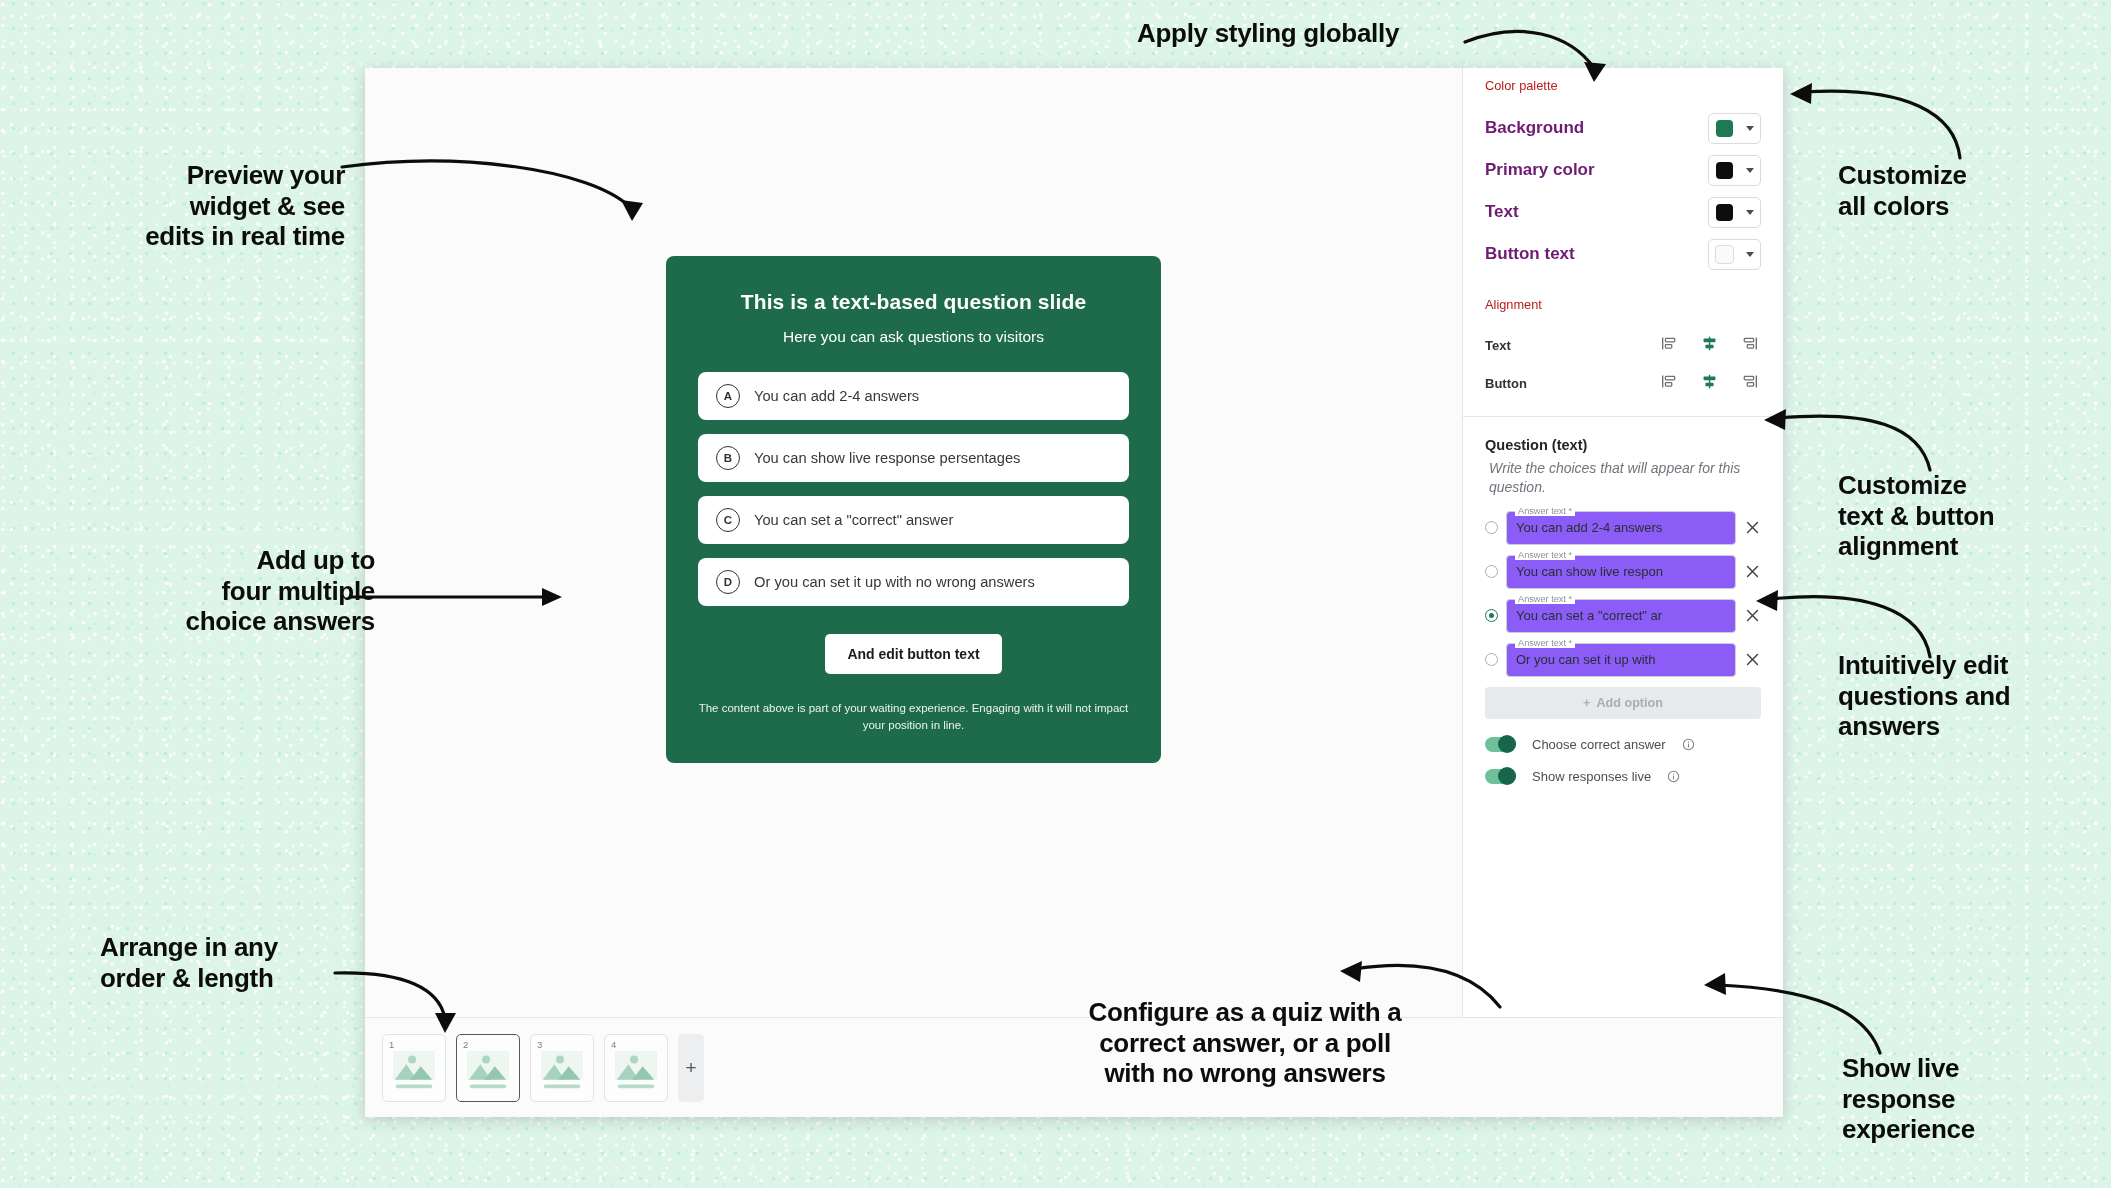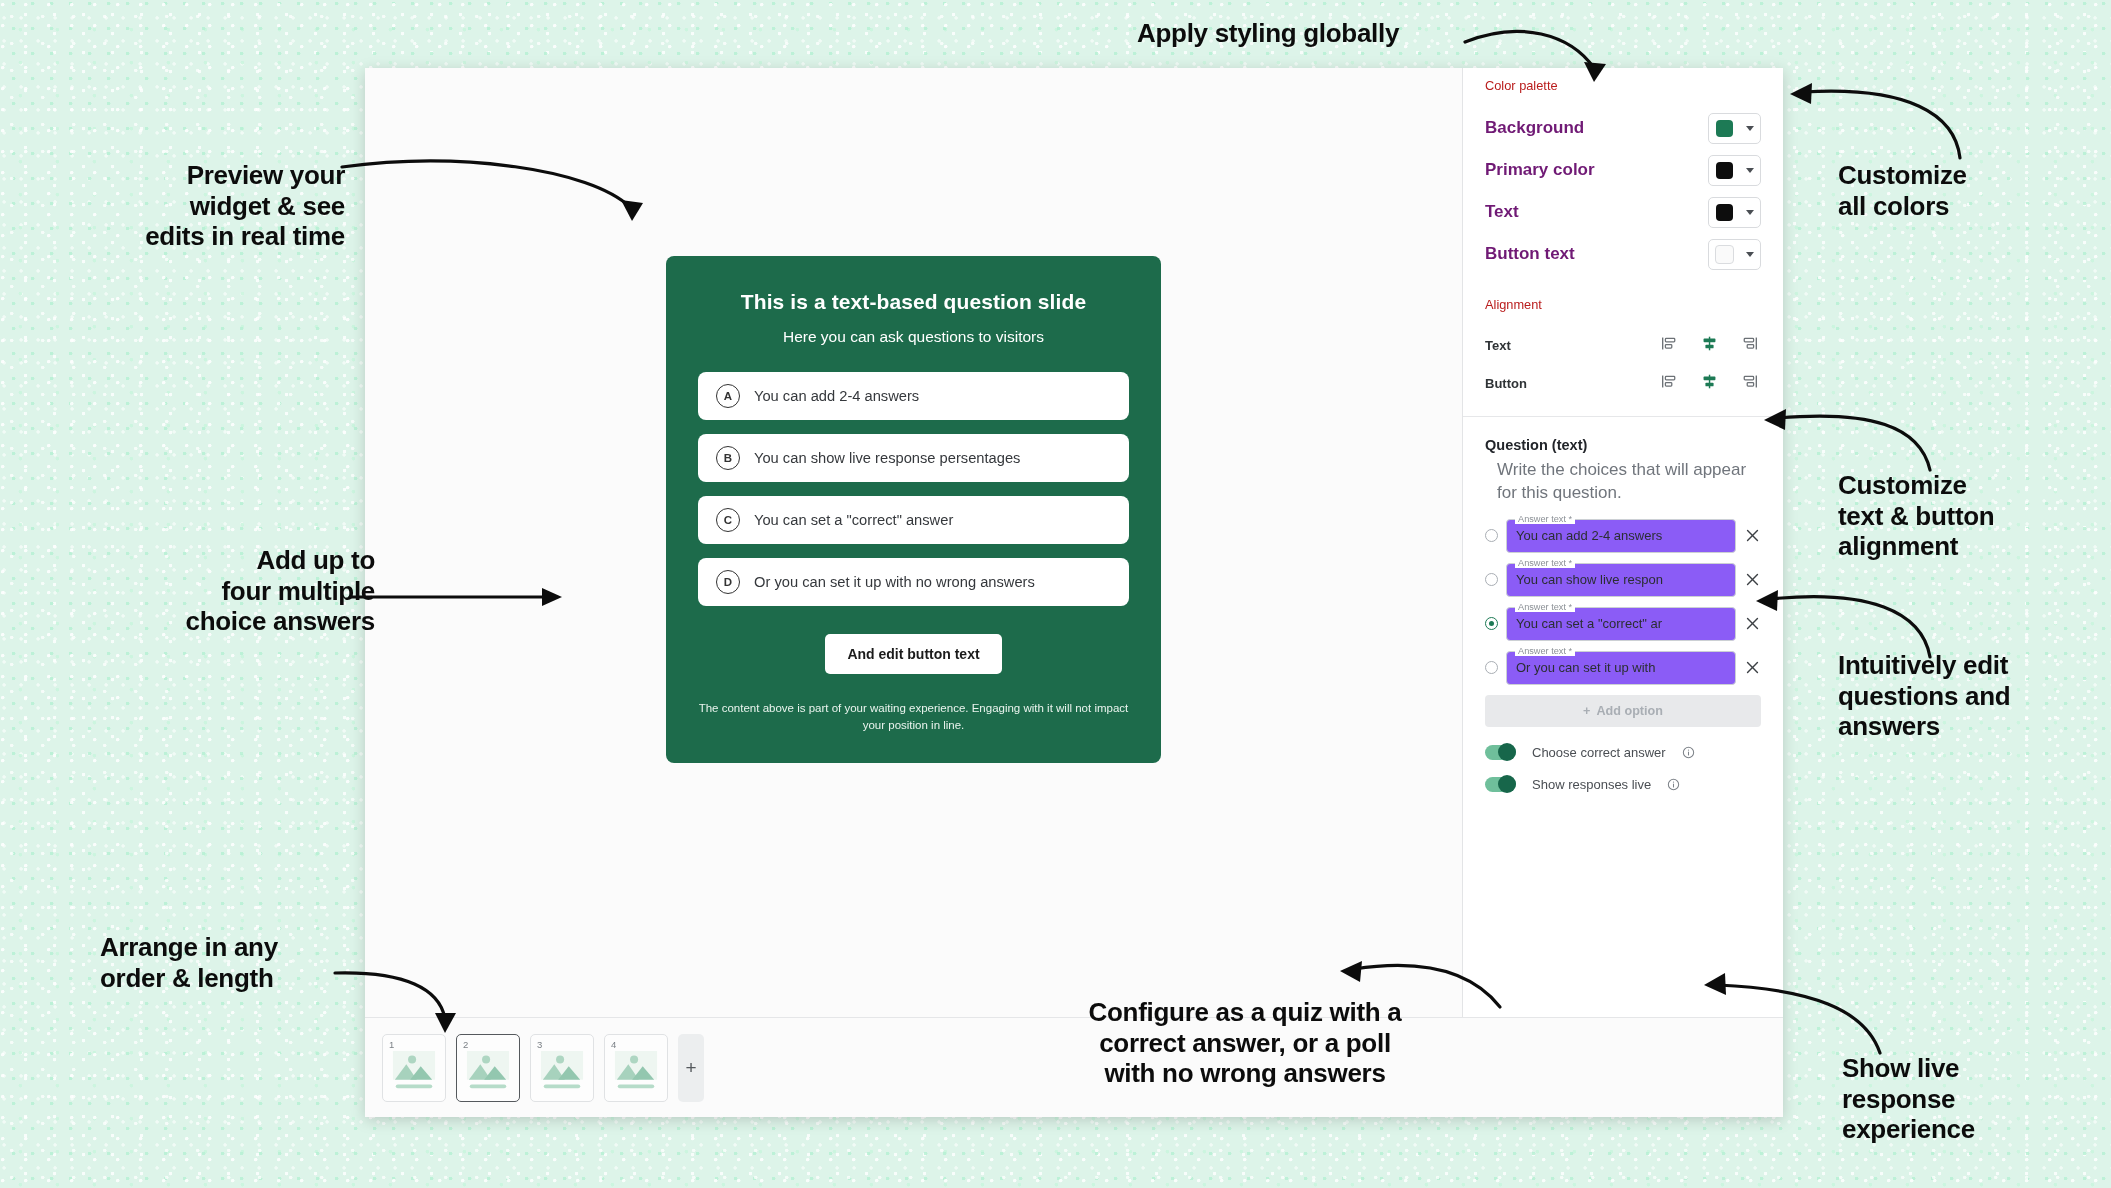--- a/index.html
+++ b/index.html
@@ -81,21 +81,21 @@
   .swatch.outline{border:1px solid #dadcdf;}
   .caret{width:0;height:0;border-left:4.5px solid transparent;border-right:4.5px solid transparent;
          border-top:5.5px solid #4a4e53;}
   .align-row{display:flex;align-items:center;height:38px;}
   .align-row .lbl{flex:1;font-size:13px;font-weight:bold;color:#2f3336;}
   .align-icons{display:flex;gap:22px;align-items:center;padding-right:4px;}
   .align-icons svg{cursor:pointer;}
   .divider{height:1px;background:#e6e7e9;margin:14px 0 0;}
   #question-section{padding:20px 22px 0;}
   #q-title{font-size:14.5px;font-weight:bold;color:#22252a;margin:0 0 6px;}
-  #q-desc{font-size:17px;color:#70757c;line-height:1.35;margin:0 12px 14px;}
+  #q-desc{font-size:14px;color:#70757c;line-height:1.35;margin:0 4px 14px;font-style:italic;}
   .opt-row{display:flex;align-items:center;gap:8px;margin-bottom:10px;}
   .radio{width:13px;height:13px;border:1.4px solid #a9aeb4;border-radius:50%;
          flex:0 0 auto;box-sizing:border-box;cursor:pointer;position:relative;}
   .radio.on{border-color:#1d7a55;}
   .radio.on::after{content:"";position:absolute;left:2.6px;top:2.6px;width:5.2px;height:5.2px;
                    border-radius:50%;background:#1d7a55;}
   .field{
     flex:1;position:relative;border:1px solid #ccd0d4;border-radius:4px;height:34px;
     display:flex;align-items:center;padding:0 9px;box-sizing:border-box;background:#8b5cf6;
     cursor:text;

